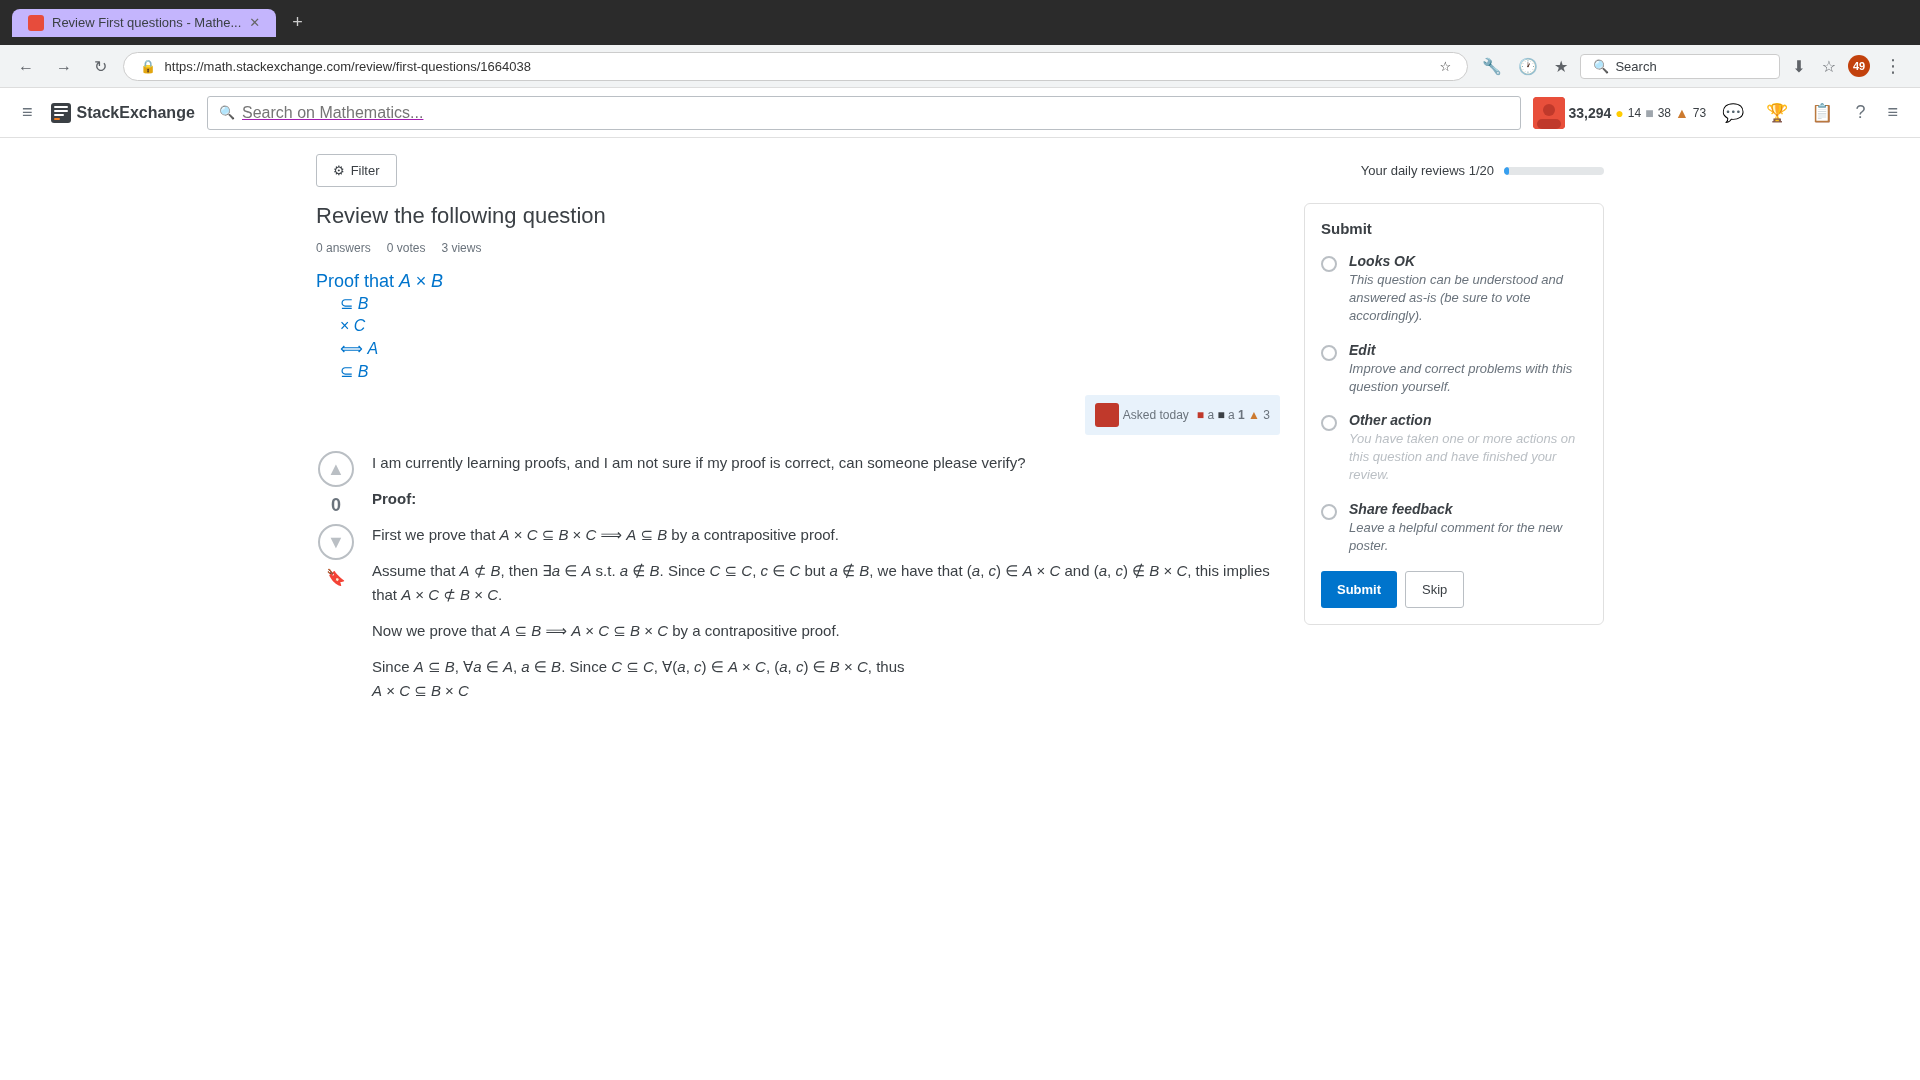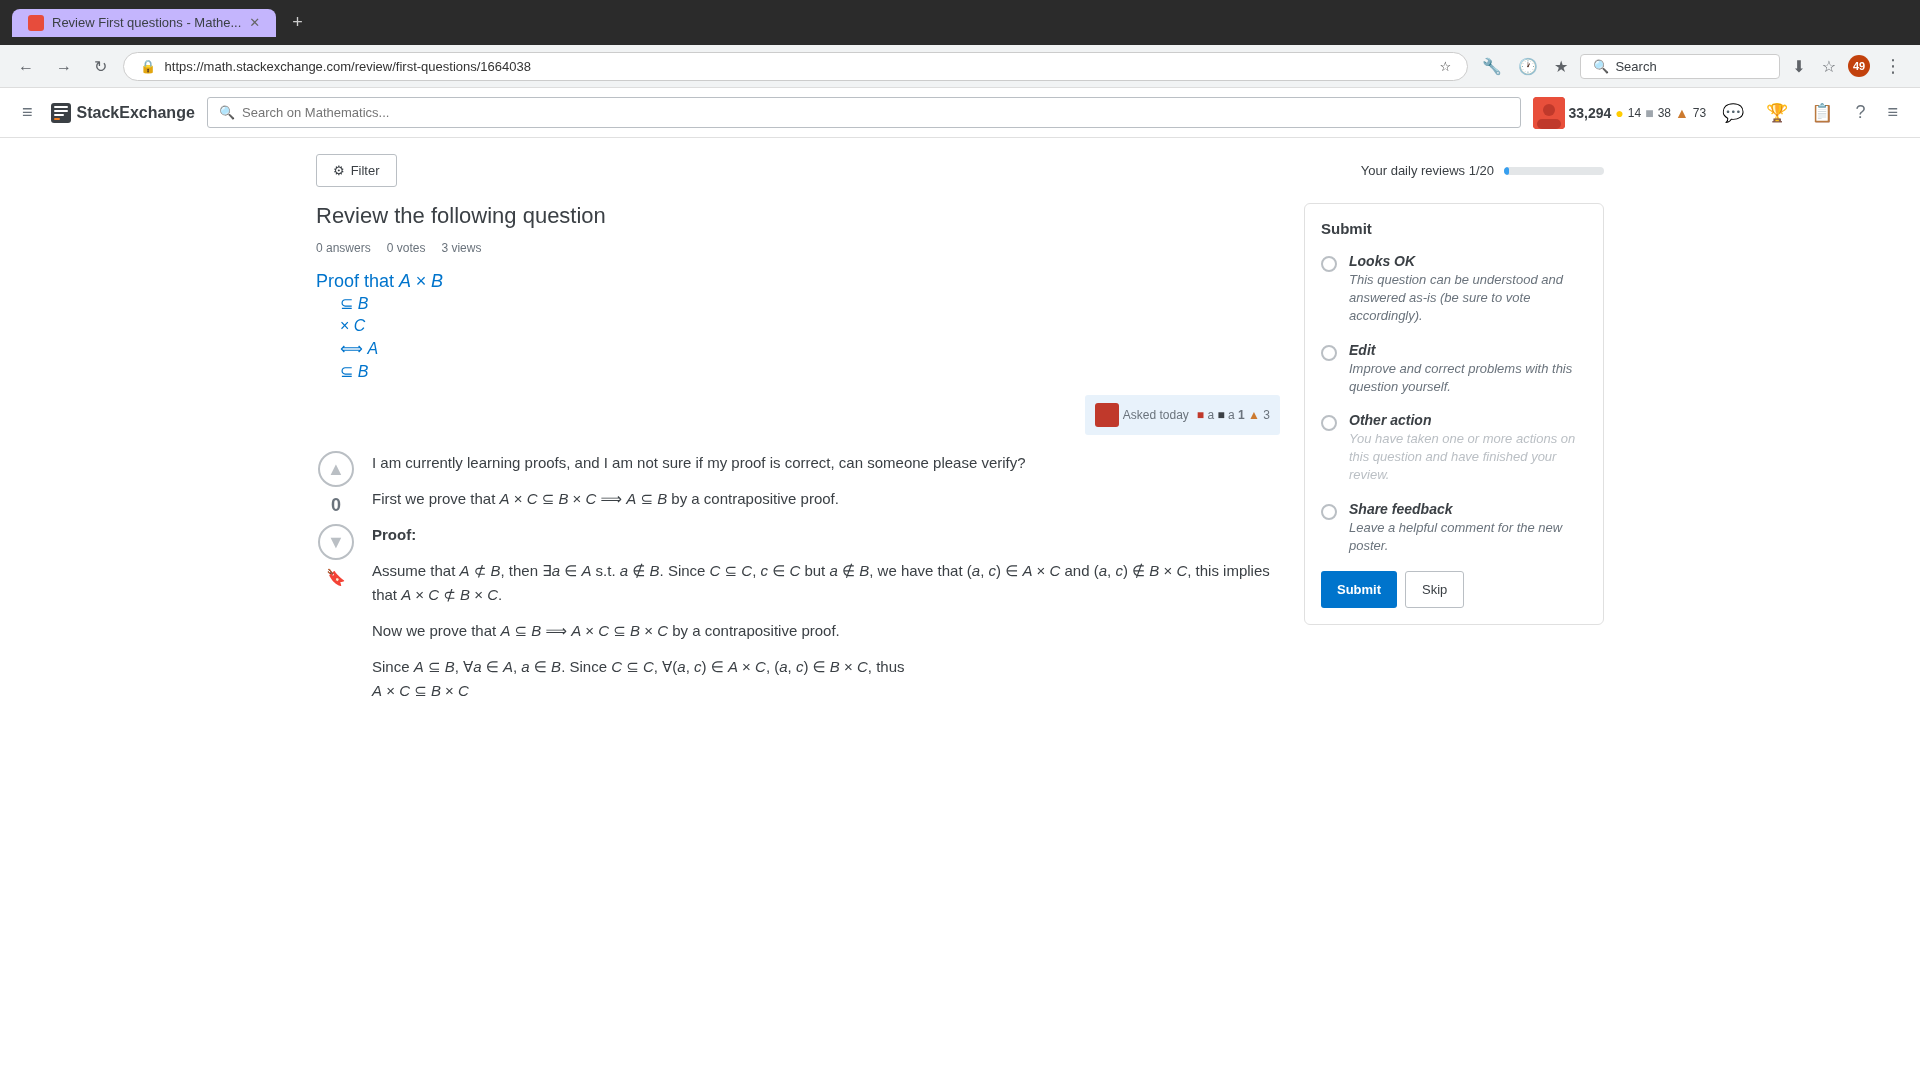--- a/index.html
+++ b/index.html
@@ -140,21 +140,21 @@
       <rect x="3" y="7" width="14" height="2" rx="1" fill="#fff"></rect>
       <rect x="3" y="11" width="10" height="2" rx="1" fill="#fff"></rect>
       <rect x="3" y="15" width="6" height="2" rx="1" fill="#f48024"></rect>
     </svg>
     <span class="se-logo-text">
       <span class="stack">Stack</span><span class="exchange">Exchange</span>
     </span>
   </a>
   <div class="se-search">
     <span>🔍</span>
-    <input type="text" style="border: none; outline: none; flex: 1 1 0%; font-size: 13px; color: #7f1d1d; background: transparent;" placeholder="Search on Mathematics...">
+    <input type="text" style="border: none; outline: none; flex: 1 1 0%; font-size: 16px; color: #a21caf; background: transparent; text-decoration: underline;" placeholder="Search on Mathematics...">
   </div>
   <div class="se-header-right">
     <div class="user-rep">
       <div class="avatar-placeholder">
         <svg width="32" height="32" viewBox="0 0 32 32">
           <rect width="32" height="32" rx="4" fill="#e84f3b"></rect>
           <circle cx="16" cy="13" r="6" fill="#c0392b"></circle>
           <rect x="4" y="22" width="24" height="10" rx="5" fill="#c0392b"></rect>
         </svg>
       </div>
@@ -229,24 +229,24 @@
       <div class="question-body-wrapper">
         <div class="vote-controls">
           <button class="vote-btn">▲</button>
           <span class="vote-count">0</span>
           <button class="vote-btn">▼</button>
           <button class="bookmark-btn">🔖</button>
         </div>
         <div class="question-text">
           <div class="question-body">
             <p>I am currently learning proofs, and I am not sure if my proof is correct, can someone please verify?</p>
+            <p><strong>Proof:</strong></p>
             <p>
               First we prove that <em>A</em> × <em>C</em> ⊆ <em>B</em> × <em>C</em> ⟹ <em>A</em> ⊆ <em>B</em> by a contrapositive proof.
             </p>
-            <p><strong>Proof:</strong></p>
             <p>
               Assume that <em>A</em> ⊄ <em>B</em>, then ∃<em>a</em> ∈ <em>A</em> s.t. <em>a</em> ∉ <em>B</em>. Since <em>C</em> ⊆ <em>C</em>, <em>c</em> ∈ <em>C</em> but <em>a</em> ∉ <em>B</em>, we have that (<em>a</em>, <em>c</em>) ∈ <em>A</em> × <em>C</em> and (<em>a</em>, <em>c</em>) ∉ <em>B</em> × <em>C</em>, this implies that <em>A</em> × <em>C</em> ⊄ <em>B</em> × <em>C</em>.
             </p>
             <p>
               Now we prove that <em>A</em> ⊆ <em>B</em> ⟹ <em>A</em> × <em>C</em> ⊆ <em>B</em> × <em>C</em> by a contrapositive proof.
             </p>
             <p>
               Since <em>A</em> ⊆ <em>B</em>, ∀<em>a</em> ∈ <em>A</em>, <em>a</em> ∈ <em>B</em>. Since <em>C</em> ⊆ <em>C</em>, ∀(<em>a</em>, <em>c</em>) ∈ <em>A</em> × <em>C</em>, (<em>a</em>, <em>c</em>) ∈ <em>B</em> × <em>C</em>, thus<br>
               <em>A</em> × <em>C</em> ⊆ <em>B</em> × <em>C</em>
             </p>

